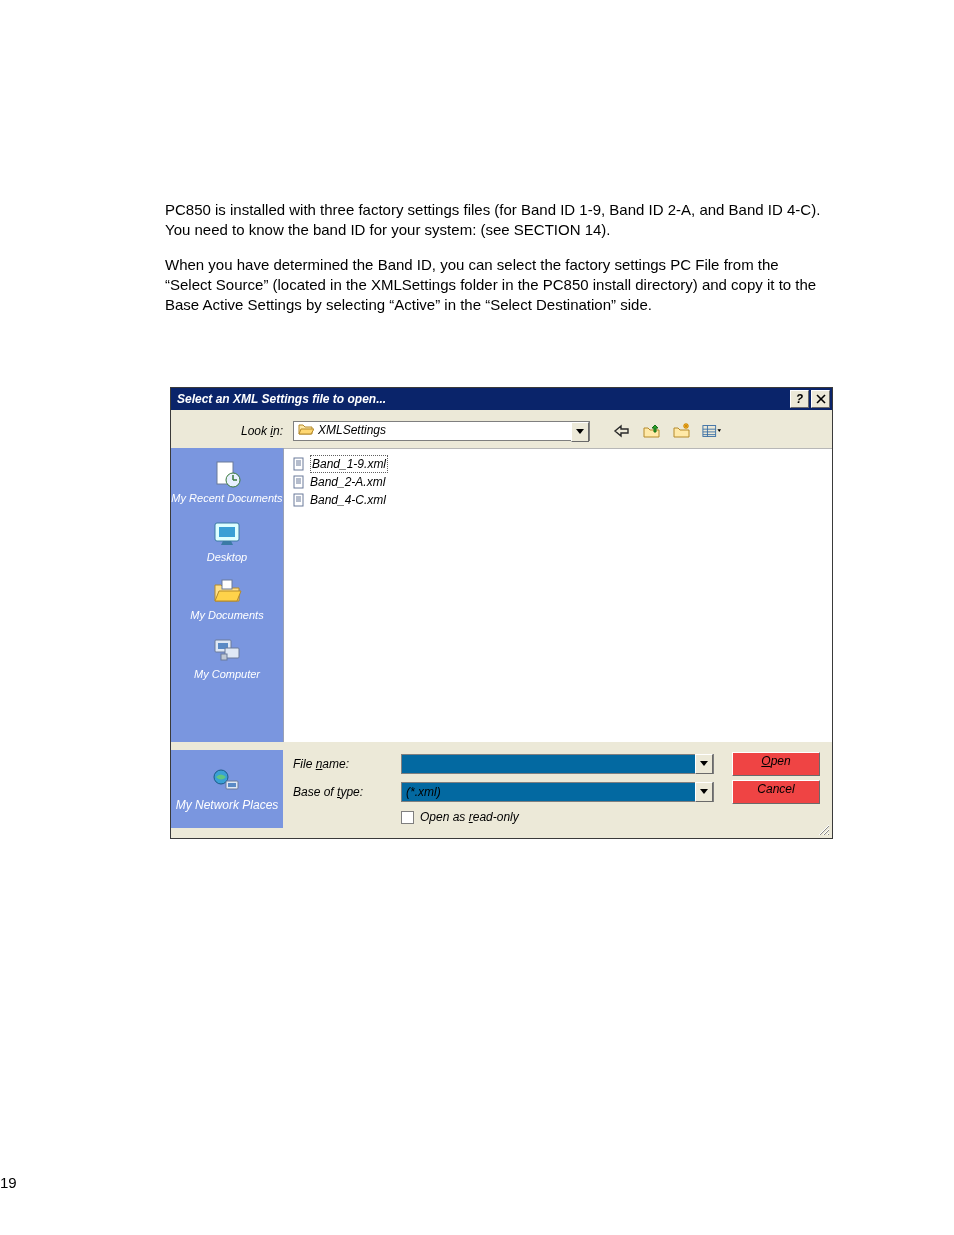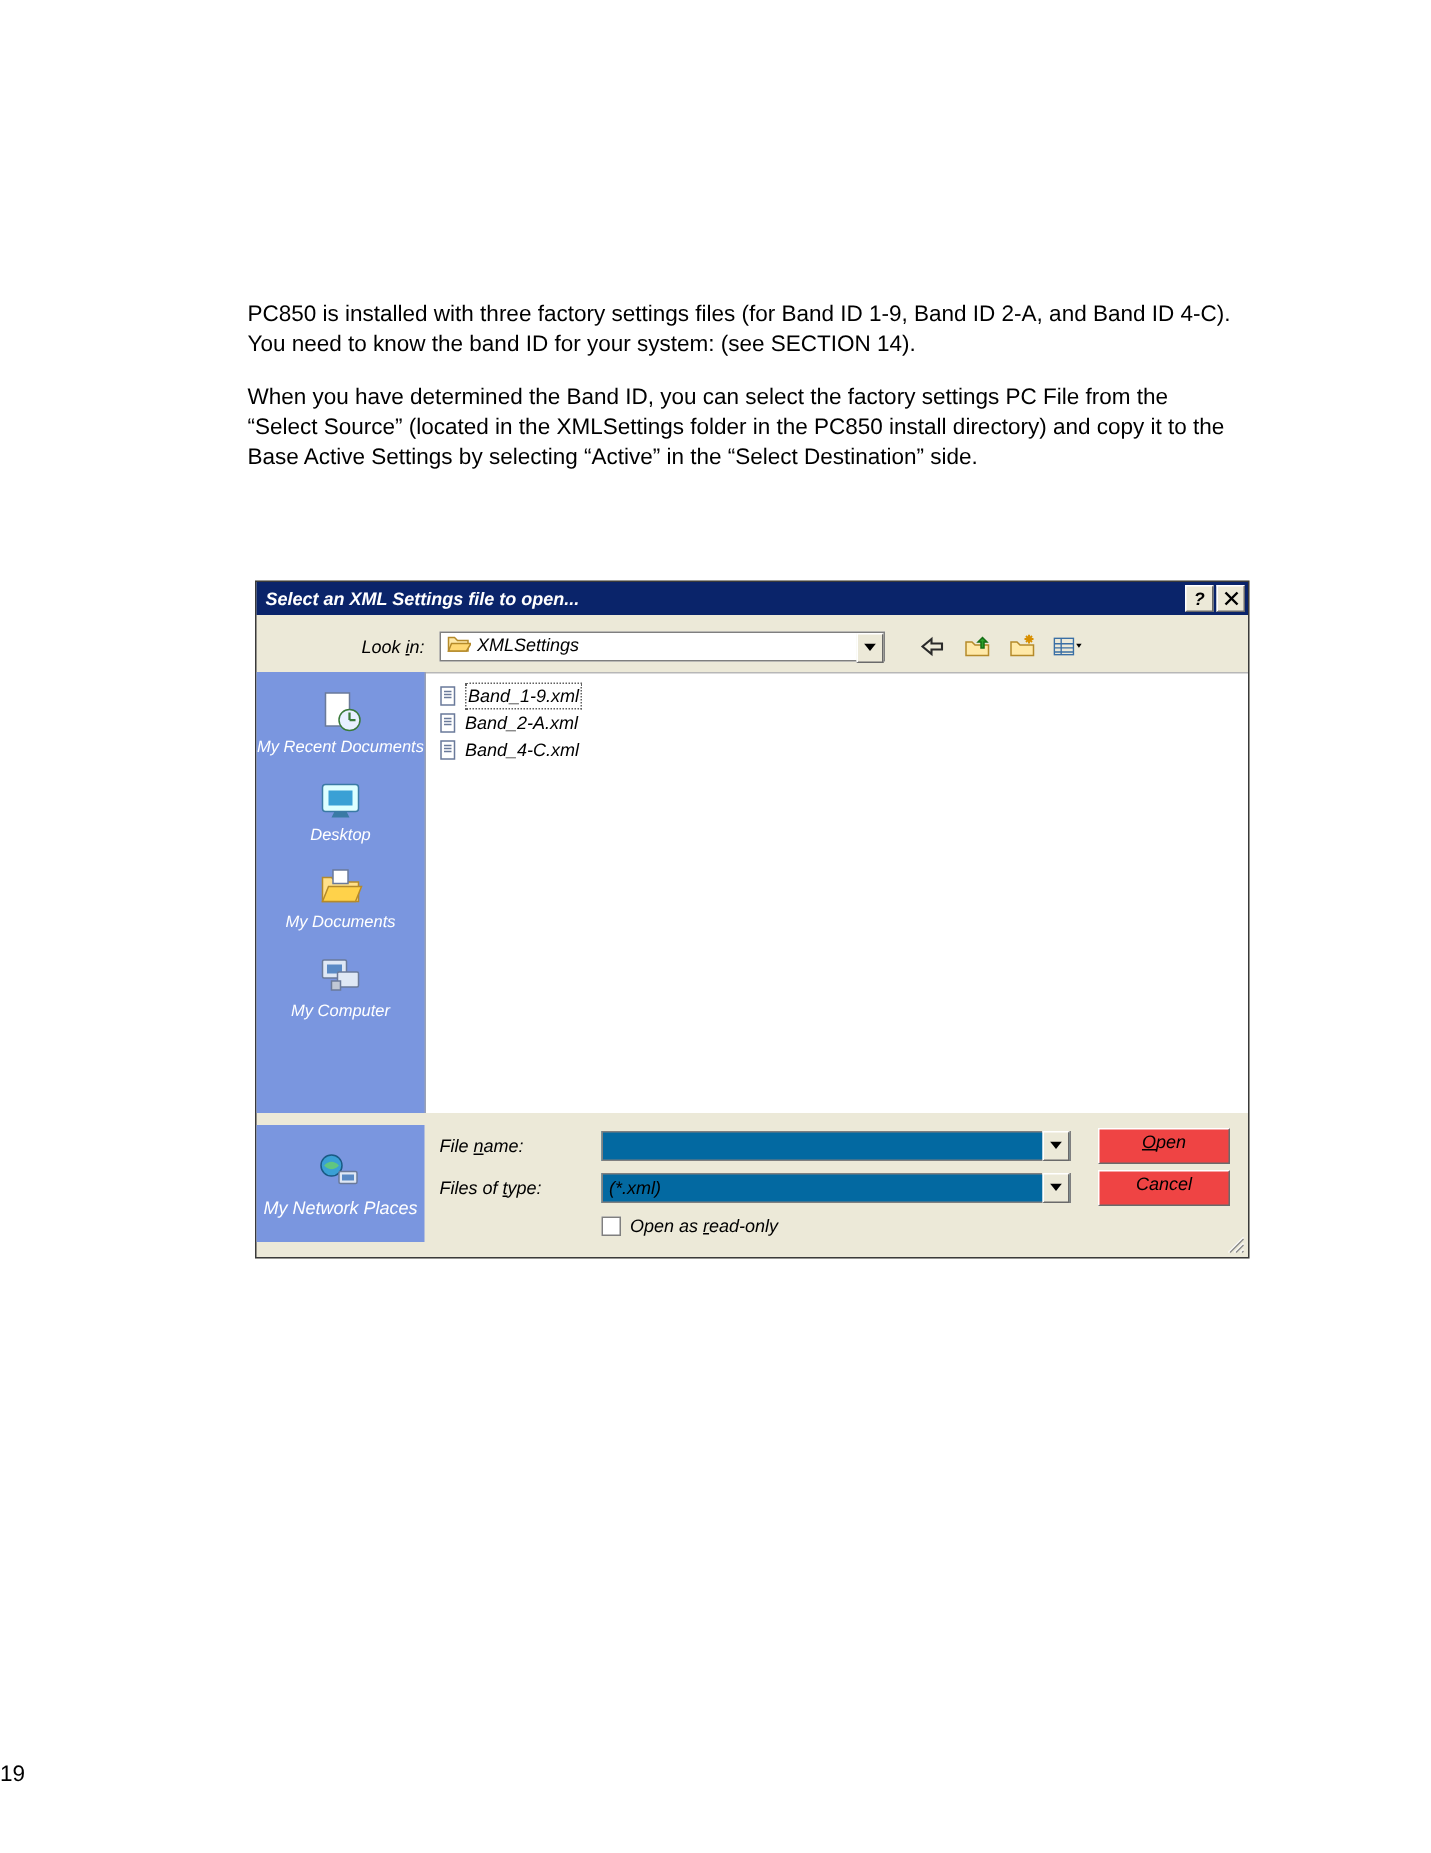--- a/index.html
+++ b/index.html
@@ -407,21 +407,21 @@
               <svg width="8" height="6" viewBox="0 0 8 6">
                   <path d="M0 0 L8 0 L4 5 Z" fill="#000"></path>
                 </svg>
             </div>
           </div>
           <div class="btn">
             <span><span class="under">O</span><span>pen</span></span>
           </div>
 
           <div class="fld-label">
-            <span>Files of </span><span class="under">t</span><span>ype:</span>
+            <span>Base of </span><span class="under">t</span><span>ype:</span>
           </div>
           <div class="combo-field">
             <span class="combo-text">(*.xml)</span>
             <div class="combo-drop">
               <svg width="8" height="6" viewBox="0 0 8 6">
                   <path d="M0 0 L8 0 L4 5 Z" fill="#000"></path>
                 </svg>
             </div>
           </div>
           <div class="btn">

